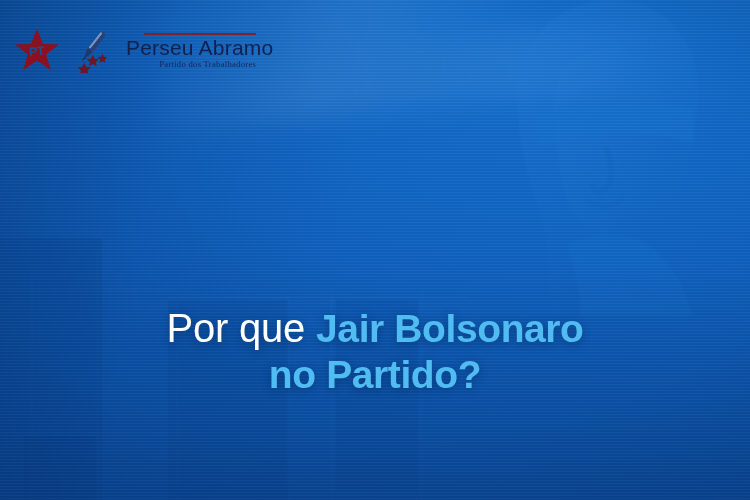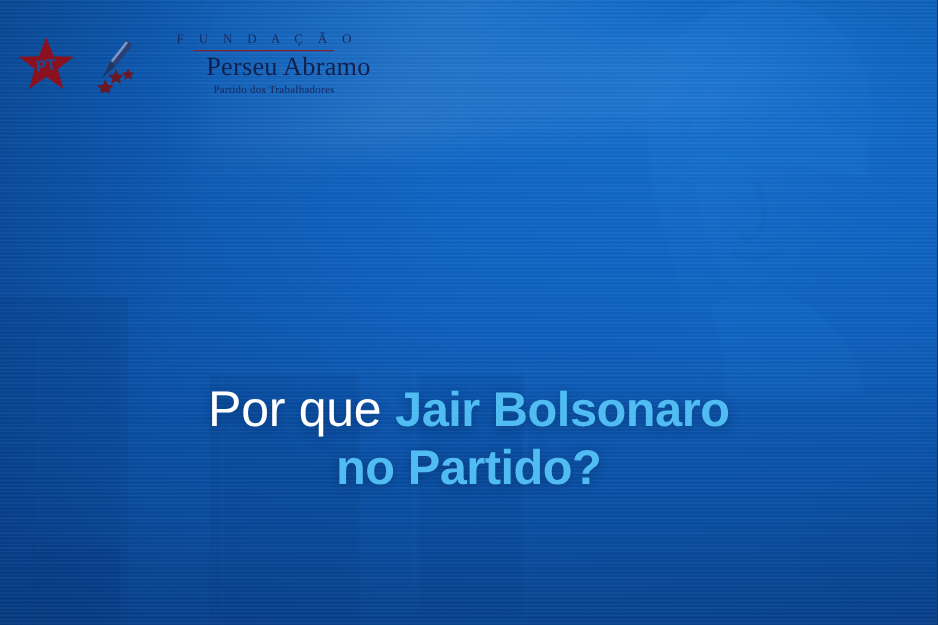--- a/index.html
+++ b/index.html
@@ -137,26 +137,25 @@
     text-indent: 4.6px;
     font-weight: 400;
   }
   .fpa-rule {
     width: 112px;
     height: 1.4px;
     background: #7e2230;
     margin: 2.5px 0 2px 0;
   }
   .fpa-name {
-    font-family: Liberation Serif, serif;
+    font-family: Liberation Sans, sans-serif;
     font-size: 21px;
     color: #13204d;
     letter-spacing: 0.2px;
     white-space: nowrap;
-    margin-left: 39px;
   }
   .fpa-sub {
     font-family: "Liberation Serif", "DejaVu Serif", serif;
     font-size: 8.7px;
     color: #17255a;
     letter-spacing: 0.25px;
     margin-top: 2.5px;
     white-space: nowrap;
     margin-left: 16px;
   }
@@ -262,21 +261,20 @@
         <rect x="44.5" y="4" width="4.5" height="42" rx="2.2" fill="#7fa6d8" opacity="0.85"></rect>
         <path d="M44 48 L57 48 L52.5 70 L50.5 70 Z" fill="#233764"></path>
         <path d="M50 68 L52 68 L51.2 79 Z" fill="#14204a"></path>
       </g>
       <path d="M56 58 L60 66 L69 67 L62 73 L64 82 L56 77 L48 82 L50 73 L43 67 L52 66 Z" fill="#6a1726"></path>
       <path d="M76 56 L79 62 L86 63 L81 68 L82 75 L76 71 L70 75 L71 68 L66 63 L73 62 Z" fill="#6a1726"></path>
       <path d="M38 74 L42 83 L52 84 L45 91 L47 100 L38 95 L29 100 L31 91 L24 84 L34 83 Z" fill="#6a1726"></path>
     </svg>
 
     <div class="fpa-text">
-      <div class="fpa-fundacao">F U N D A Ç Ã O</div>
       <div class="fpa-rule"></div>
       <div class="fpa-name">Perseu Abramo</div>
       <div class="fpa-sub">Partido dos Trabalhadores</div>
     </div>
   </div>
 
   <div class="headline">
     <span class="hl-line">
       <span class="hl-plain">Por que </span><span class="hl-accent">Jair Bolsonaro</span>
     </span>

